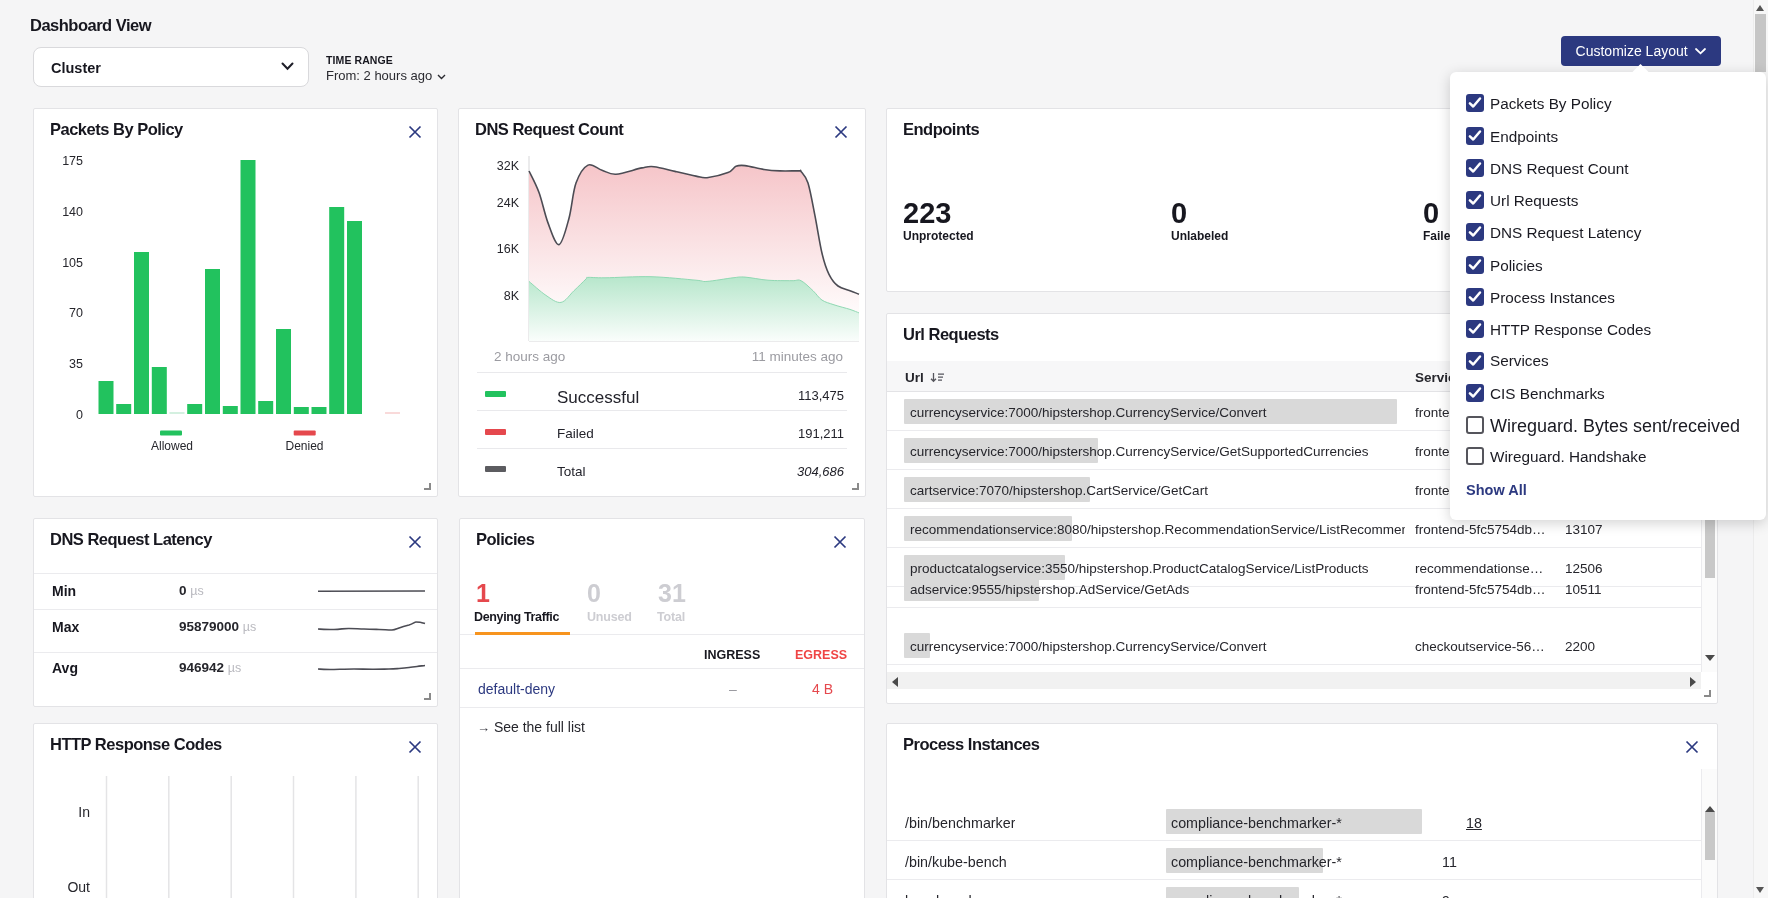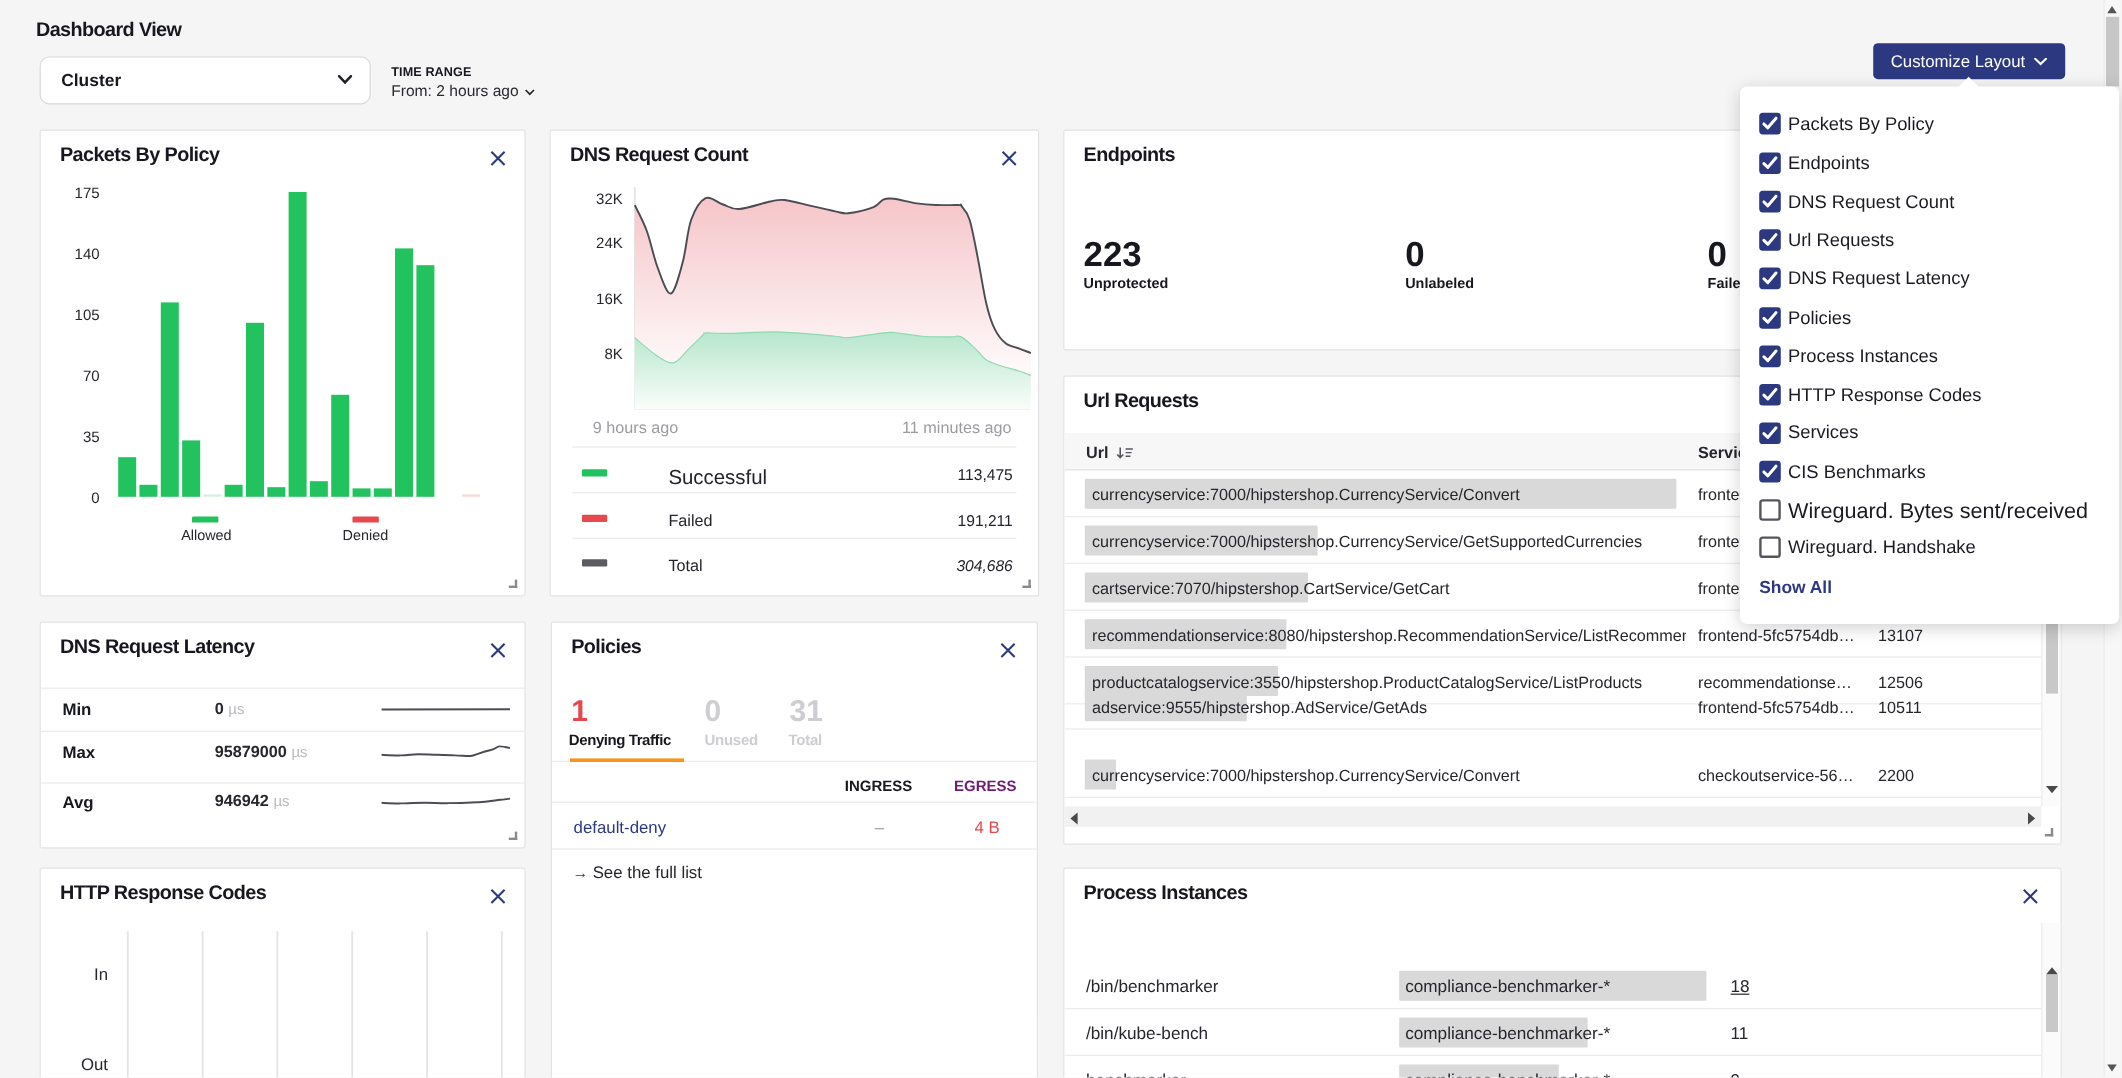--- a/index.html
+++ b/index.html
@@ -102,21 +102,21 @@
         <text x="60" y="97.5">24K</text>
         <text x="60" y="144">16K</text>
         <text x="60" y="190.5">8K</text>
     </g>
     <path fill="url(#pg)" d="M70.0,62.0C71.7,65.6 76.8,74.8 80.0,83.5C83.2,92.2 85.7,105.2 89.0,113.9C92.3,122.6 96.5,136.4 100.0,135.6C103.5,134.8 107.2,119.5 110.0,109.2C112.8,99.0 113.8,82.9 117.0,74.1C120.2,65.2 124.7,58.2 129.0,56.1C133.3,54.0 138.3,59.7 143.0,61.2C147.7,62.7 150.3,65.6 157.0,65.2C163.7,64.8 176.7,60.1 183.0,58.9C189.3,57.6 189.5,57.1 195.0,57.7C200.5,58.3 209.0,60.8 216.0,62.4C223.0,64.0 231.7,66.0 237.0,67.1C242.3,68.1 242.7,69.3 248.0,68.7C253.3,68.1 264.2,65.5 269.0,63.6C273.8,61.7 274.2,58.5 277.0,57.3C279.8,56.1 281.3,56.1 286.0,56.6C290.7,57.1 299.2,59.6 305.0,60.5C310.8,61.4 315.2,61.7 321.0,61.9C326.8,62.1 336.5,61.8 340.0,61.9C343.5,62.0 340.5,60.4 342.0,62.4C343.5,64.4 346.7,66.7 349.0,74.1C351.3,81.5 353.7,95.2 356.0,106.9C358.3,118.6 360.7,134.6 363.0,144.3C365.3,154.0 367.3,159.9 370.0,165.3C372.7,170.8 375.5,174.3 379.0,177.0C382.5,179.7 387.5,180.3 391.0,181.7C394.5,183.1 398.5,184.6 400.0,185.2L400,232L70,232Z"></path>
     <path id="pgreenw" fill="#ffffff" d="M70.0,172.4C72.8,174.7 81.7,182.9 87.0,186.4C92.3,189.9 97.3,194.2 102.0,193.4C106.7,192.6 110.8,185.6 115.0,181.7C119.2,177.8 124.7,172.2 127.0,170.0C129.3,167.8 125.8,168.6 129.0,168.4C132.2,168.2 135.5,168.9 146.0,168.8C156.5,168.7 176.8,167.3 192.0,167.7C207.2,168.1 227.7,170.4 237.0,171.2C246.3,172.0 241.8,172.8 248.0,172.4C254.2,172.0 267.7,169.5 274.0,168.8C280.3,168.1 280.2,167.7 286.0,168.1C291.8,168.5 301.2,170.6 309.0,171.2C316.8,171.8 327.5,171.6 333.0,171.7C338.5,171.8 338.5,170.0 342.0,171.7C345.5,173.4 350.5,178.5 354.0,181.7C357.5,184.9 359.5,188.8 363.0,191.1C366.5,193.4 370.3,194.2 375.0,195.8C379.7,197.4 386.8,199.1 391.0,200.4C395.2,201.8 398.5,203.3 400.0,203.9L400,232L70,232Z"></path>
     <path fill="url(#gg)" d="M70.0,172.4C72.8,174.7 81.7,182.9 87.0,186.4C92.3,189.9 97.3,194.2 102.0,193.4C106.7,192.6 110.8,185.6 115.0,181.7C119.2,177.8 124.7,172.2 127.0,170.0C129.3,167.8 125.8,168.6 129.0,168.4C132.2,168.2 135.5,168.9 146.0,168.8C156.5,168.7 176.8,167.3 192.0,167.7C207.2,168.1 227.7,170.4 237.0,171.2C246.3,172.0 241.8,172.8 248.0,172.4C254.2,172.0 267.7,169.5 274.0,168.8C280.3,168.1 280.2,167.7 286.0,168.1C291.8,168.5 301.2,170.6 309.0,171.2C316.8,171.8 327.5,171.6 333.0,171.7C338.5,171.8 338.5,170.0 342.0,171.7C345.5,173.4 350.5,178.5 354.0,181.7C357.5,184.9 359.5,188.8 363.0,191.1C366.5,193.4 370.3,194.2 375.0,195.8C379.7,197.4 386.8,199.1 391.0,200.4C395.2,201.8 398.5,203.3 400.0,203.9L400,232L70,232Z"></path>
     <path fill="none" stroke="#8fd8b2" stroke-width="1" d="M70.0,172.4C72.8,174.7 81.7,182.9 87.0,186.4C92.3,189.9 97.3,194.2 102.0,193.4C106.7,192.6 110.8,185.6 115.0,181.7C119.2,177.8 124.7,172.2 127.0,170.0C129.3,167.8 125.8,168.6 129.0,168.4C132.2,168.2 135.5,168.9 146.0,168.8C156.5,168.7 176.8,167.3 192.0,167.7C207.2,168.1 227.7,170.4 237.0,171.2C246.3,172.0 241.8,172.8 248.0,172.4C254.2,172.0 267.7,169.5 274.0,168.8C280.3,168.1 280.2,167.7 286.0,168.1C291.8,168.5 301.2,170.6 309.0,171.2C316.8,171.8 327.5,171.6 333.0,171.7C338.5,171.8 338.5,170.0 342.0,171.7C345.5,173.4 350.5,178.5 354.0,181.7C357.5,184.9 359.5,188.8 363.0,191.1C366.5,193.4 370.3,194.2 375.0,195.8C379.7,197.4 386.8,199.1 391.0,200.4C395.2,201.8 398.5,203.3 400.0,203.9"></path>
     <path fill="none" stroke="#4c4c54" stroke-width="1.6" d="M70.0,62.0C71.7,65.6 76.8,74.8 80.0,83.5C83.2,92.2 85.7,105.2 89.0,113.9C92.3,122.6 96.5,136.4 100.0,135.6C103.5,134.8 107.2,119.5 110.0,109.2C112.8,99.0 113.8,82.9 117.0,74.1C120.2,65.2 124.7,58.2 129.0,56.1C133.3,54.0 138.3,59.7 143.0,61.2C147.7,62.7 150.3,65.6 157.0,65.2C163.7,64.8 176.7,60.1 183.0,58.9C189.3,57.6 189.5,57.1 195.0,57.7C200.5,58.3 209.0,60.8 216.0,62.4C223.0,64.0 231.7,66.0 237.0,67.1C242.3,68.1 242.7,69.3 248.0,68.7C253.3,68.1 264.2,65.5 269.0,63.6C273.8,61.7 274.2,58.5 277.0,57.3C279.8,56.1 281.3,56.1 286.0,56.6C290.7,57.1 299.2,59.6 305.0,60.5C310.8,61.4 315.2,61.7 321.0,61.9C326.8,62.1 336.5,61.8 340.0,61.9C343.5,62.0 340.5,60.4 342.0,62.4C343.5,64.4 346.7,66.7 349.0,74.1C351.3,81.5 353.7,95.2 356.0,106.9C358.3,118.6 360.7,134.6 363.0,144.3C365.3,154.0 367.3,159.9 370.0,165.3C372.7,170.8 375.5,174.3 379.0,177.0C382.5,179.7 387.5,180.3 391.0,181.7C394.5,183.1 398.5,184.6 400.0,185.2"></path>
   </svg>
-  <div style="position:absolute;left:35px;top:240px;font-size:13.5px;color:#9b9ba1;">9 hours ago</div>
+  <div style="position:absolute;left:35px;top:240px;font-size:13.5px;color:#9b9ba1;">2 hours ago</div>
   <div style="position:absolute;right:22px;top:240px;font-size:13.5px;color:#9b9ba1;">11 minutes ago</div>
   <div style="position:absolute;left:18px;right:18px;top:263px;border-top:1px solid #e9e9ec;"></div>
   <div style="position:absolute;left:18px;right:18px;top:301px;border-top:1px solid #e9e9ec;"></div>
   <div style="position:absolute;left:18px;right:18px;top:339px;border-top:1px solid #e9e9ec;"></div>
   <div style="position:absolute;left:26px;top:282px;width:21px;height:6px;border-radius:1px;background:#22c25e;"></div>
   <div style="position:absolute;left:98px;top:279px;font-size:17px;color:#23232b;">Successful</div>
   <div style="position:absolute;right:21px;top:279px;font-size:13px;color:#23232b;">113,475</div>
   <div style="position:absolute;left:26px;top:320px;width:21px;height:6px;border-radius:1px;background:#e5484d;"></div>
   <div style="position:absolute;left:98px;top:317px;font-size:13.5px;color:#23232b;">Failed</div>
   <div style="position:absolute;right:21px;top:317px;font-size:13px;color:#23232b;">191,211</div>
@@ -249,21 +249,21 @@
     </div>
   <div style="position:absolute;left:16px;top:60px;font-size:25px;font-weight:bold;color:#e5484d;">1</div>
   <div style="position:absolute;left:14px;top:91px;font-size:12.5px;font-weight:bold;color:#17171f;letter-spacing:-0.35px;">Denying Traffic</div>
   <div style="position:absolute;left:127px;top:60px;font-size:25px;font-weight:bold;color:#cdcdd2;">0</div>
   <div style="position:absolute;left:127px;top:91px;font-size:12.5px;font-weight:bold;color:#cdcdd2;letter-spacing:-0.2px;">Unused</div>
   <div style="position:absolute;left:198px;top:60px;font-size:25px;font-weight:bold;color:#cdcdd2;">31</div>
   <div style="position:absolute;left:197px;top:91px;font-size:12.5px;font-weight:bold;color:#cdcdd2;letter-spacing:-0.2px;">Total</div>
   <div style="position:absolute;left:0;right:0;top:115px;border-top:1px solid #ebebee;"></div>
   <div style="position:absolute;left:15px;top:113px;width:95px;height:3px;background:#f7941e;"></div>
   <div style="position:absolute;left:244px;top:129px;font-size:12.5px;font-weight:bold;color:#17171f;">INGRESS</div>
-  <div style="position:absolute;left:335px;top:129px;font-size:12.5px;font-weight:bold;color:#701a75;">EGRESS</div>
+  <div style="position:absolute;left:335px;top:129px;font-size:12.5px;font-weight:bold;color:#ef4444;">EGRESS</div>
   <div style="position:absolute;left:0;right:0;top:149px;border-top:1px solid #ebebee;"></div>
   <div style="position:absolute;left:18px;top:162px;font-size:14px;color:#2c3980;">default-deny</div>
   <div style="position:absolute;left:269px;top:162px;font-size:14px;color:#9b9ba1;">–</div>
   <div style="position:absolute;left:352px;top:162px;font-size:14px;color:#e5484d;">4 B</div>
   <div style="position:absolute;left:0;right:0;top:188px;border-top:1px solid #ebebee;"></div>
   <div style="position:absolute;left:17px;top:200px;font-size:14px;color:#26262c;"><span style="font-size:13px;color:#3a3a42;">→</span> See the full list</div>
 </div>
 
 <div class="card" style="left:33px;top:723px;width:405px;height:190px;" id="cardHTTP">
   <div class="ctitle">HTTP Response Codes</div>
@@ -290,21 +290,21 @@
   <div class="ctitle">Process Instances</div>
   <div class="xbtn" style="right:17px;top:15px;">
       <svg width="16" height="16" viewBox="0 0 16 16">
         <path d="M2.5 2.5L13.5 13.5M13.5 2.5L2.5 13.5" stroke="#2c3980" stroke-width="1.7"></path>
       </svg>
     </div>
   <div class="urow" style="top:78px;font-size:14.3px;">
       <div class="ucell" style="left:18px;">/bin/benchmarker</div>
       <div class="uhl" style="left:279px;width:256px;"></div>
       <div class="ucell" style="left:284px;">compliance-benchmarker-*</div>
-      <div class="ucell" style="left:555px;text-decoration:underline;">18</div>
+      <div class="ucell" style="left:579px;text-decoration:underline;">18</div>
     </div>
   <div class="urow" style="top:117px;font-size:14.3px;">
       <div class="ucell" style="left:18px;">/bin/kube-bench</div>
       <div class="uhl" style="left:279px;width:157px;"></div>
       <div class="ucell" style="left:284px;">compliance-benchmarker-*</div>
       <div class="ucell" style="left:555px;">11</div>
     </div>
   <div class="urow" style="top:156px;font-size:14.3px;">
       <div class="ucell" style="left:18px;">benchmarker</div>
       <div class="uhl" style="left:279px;width:133px;"></div>

